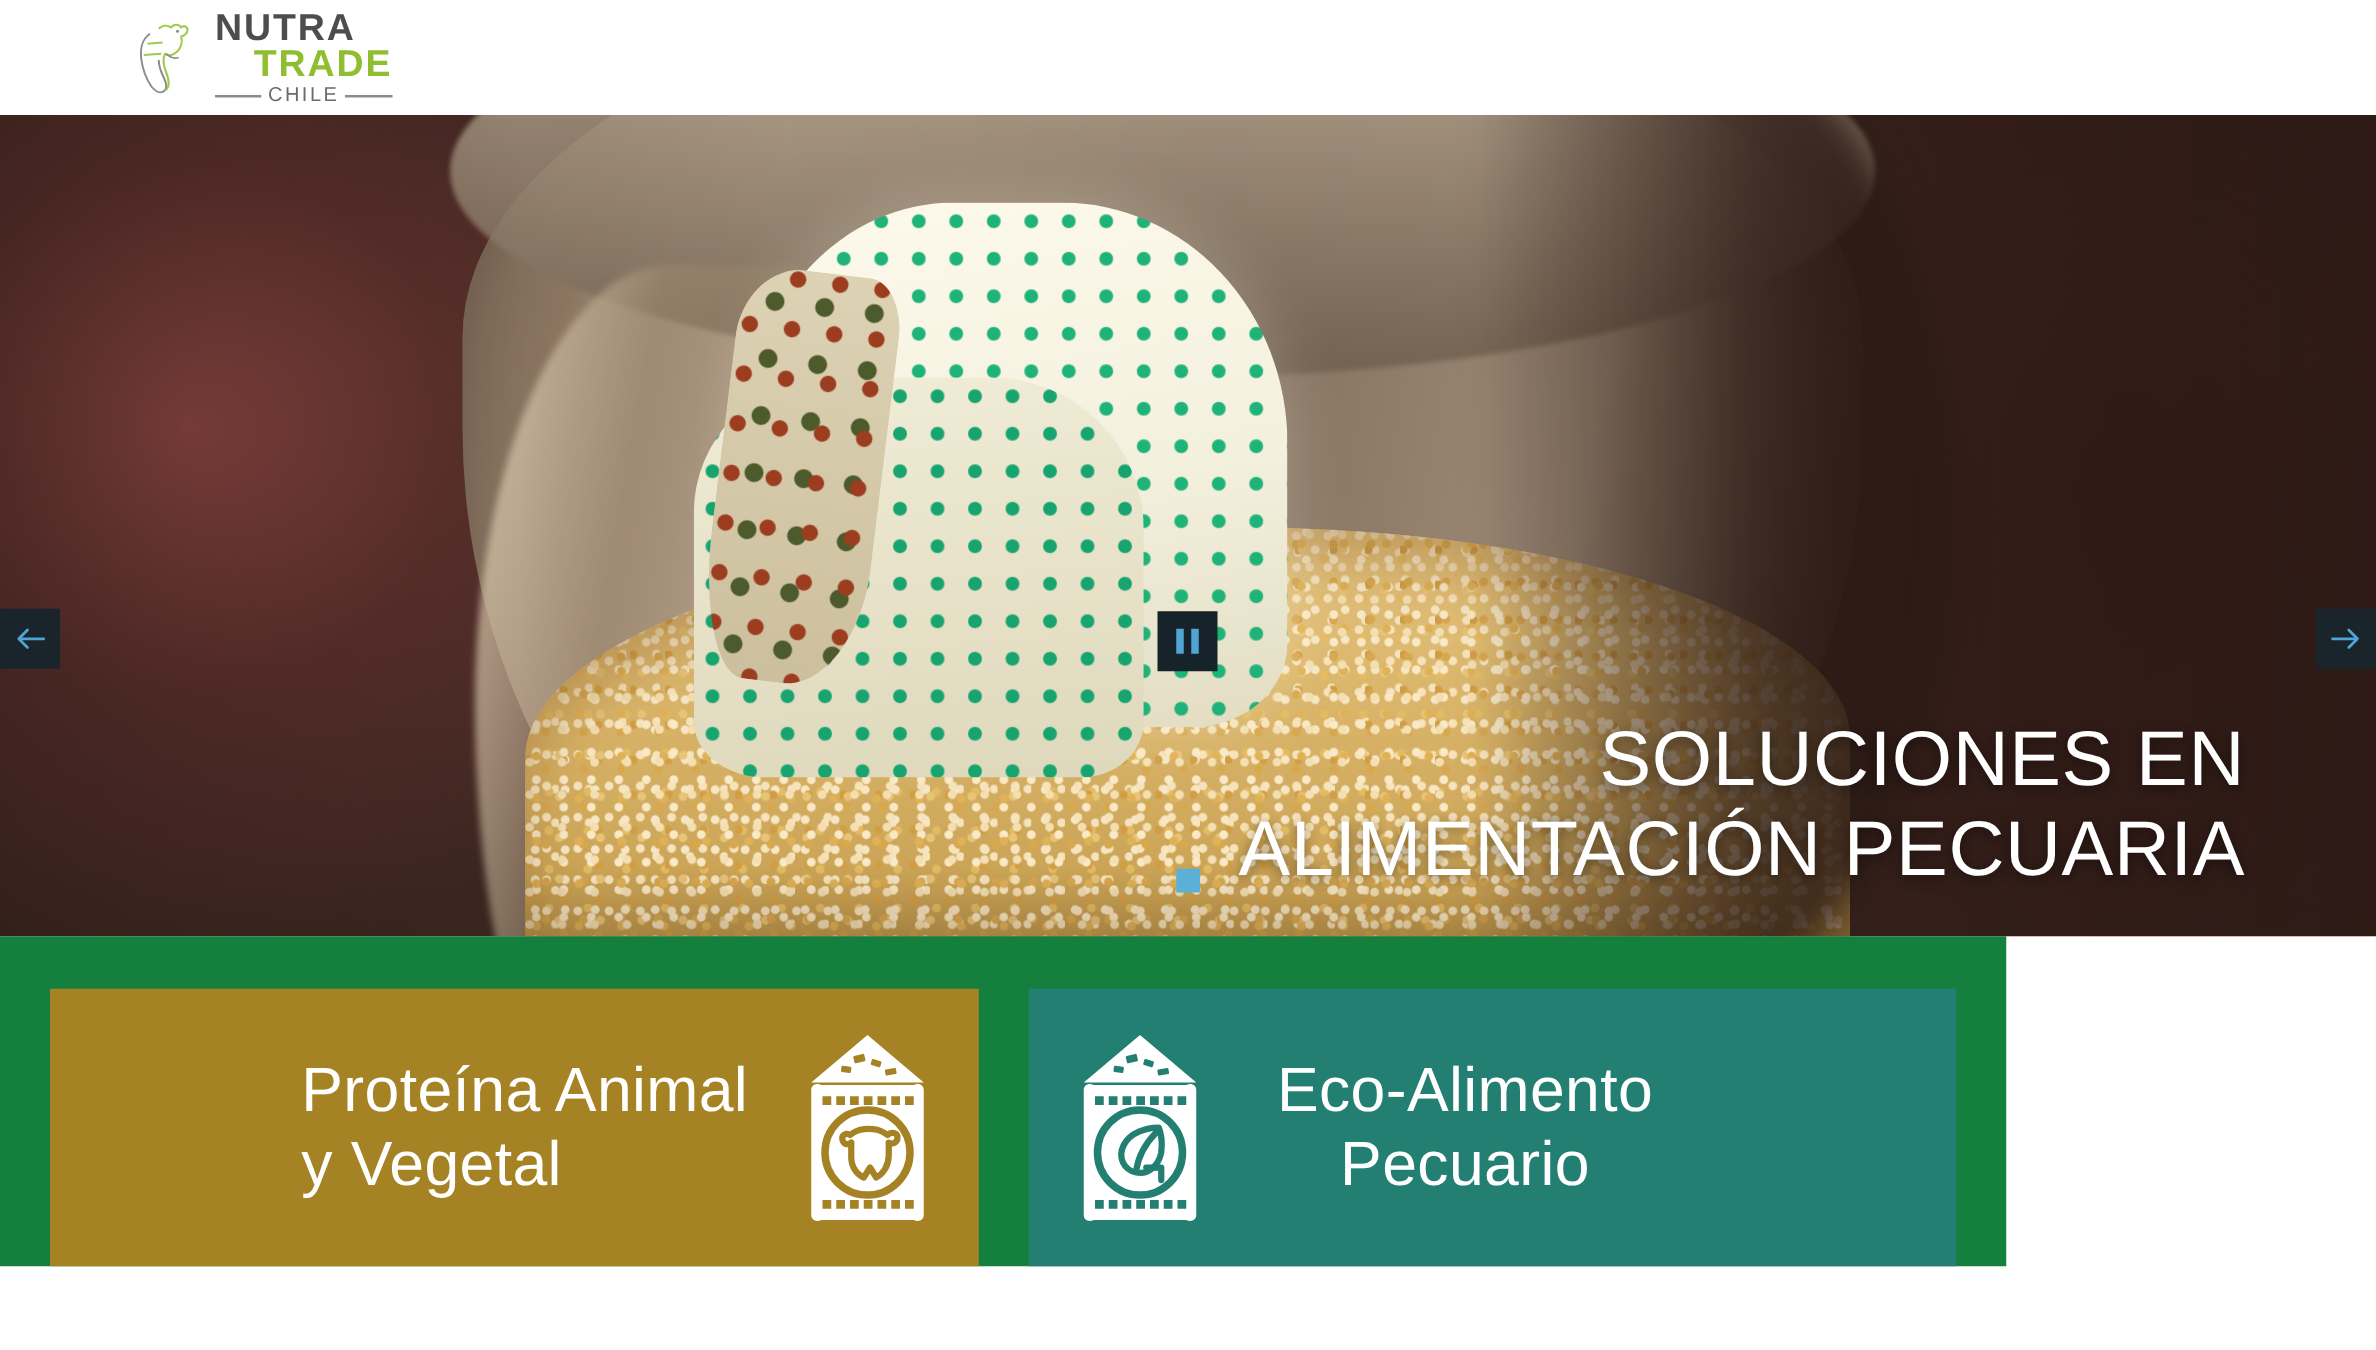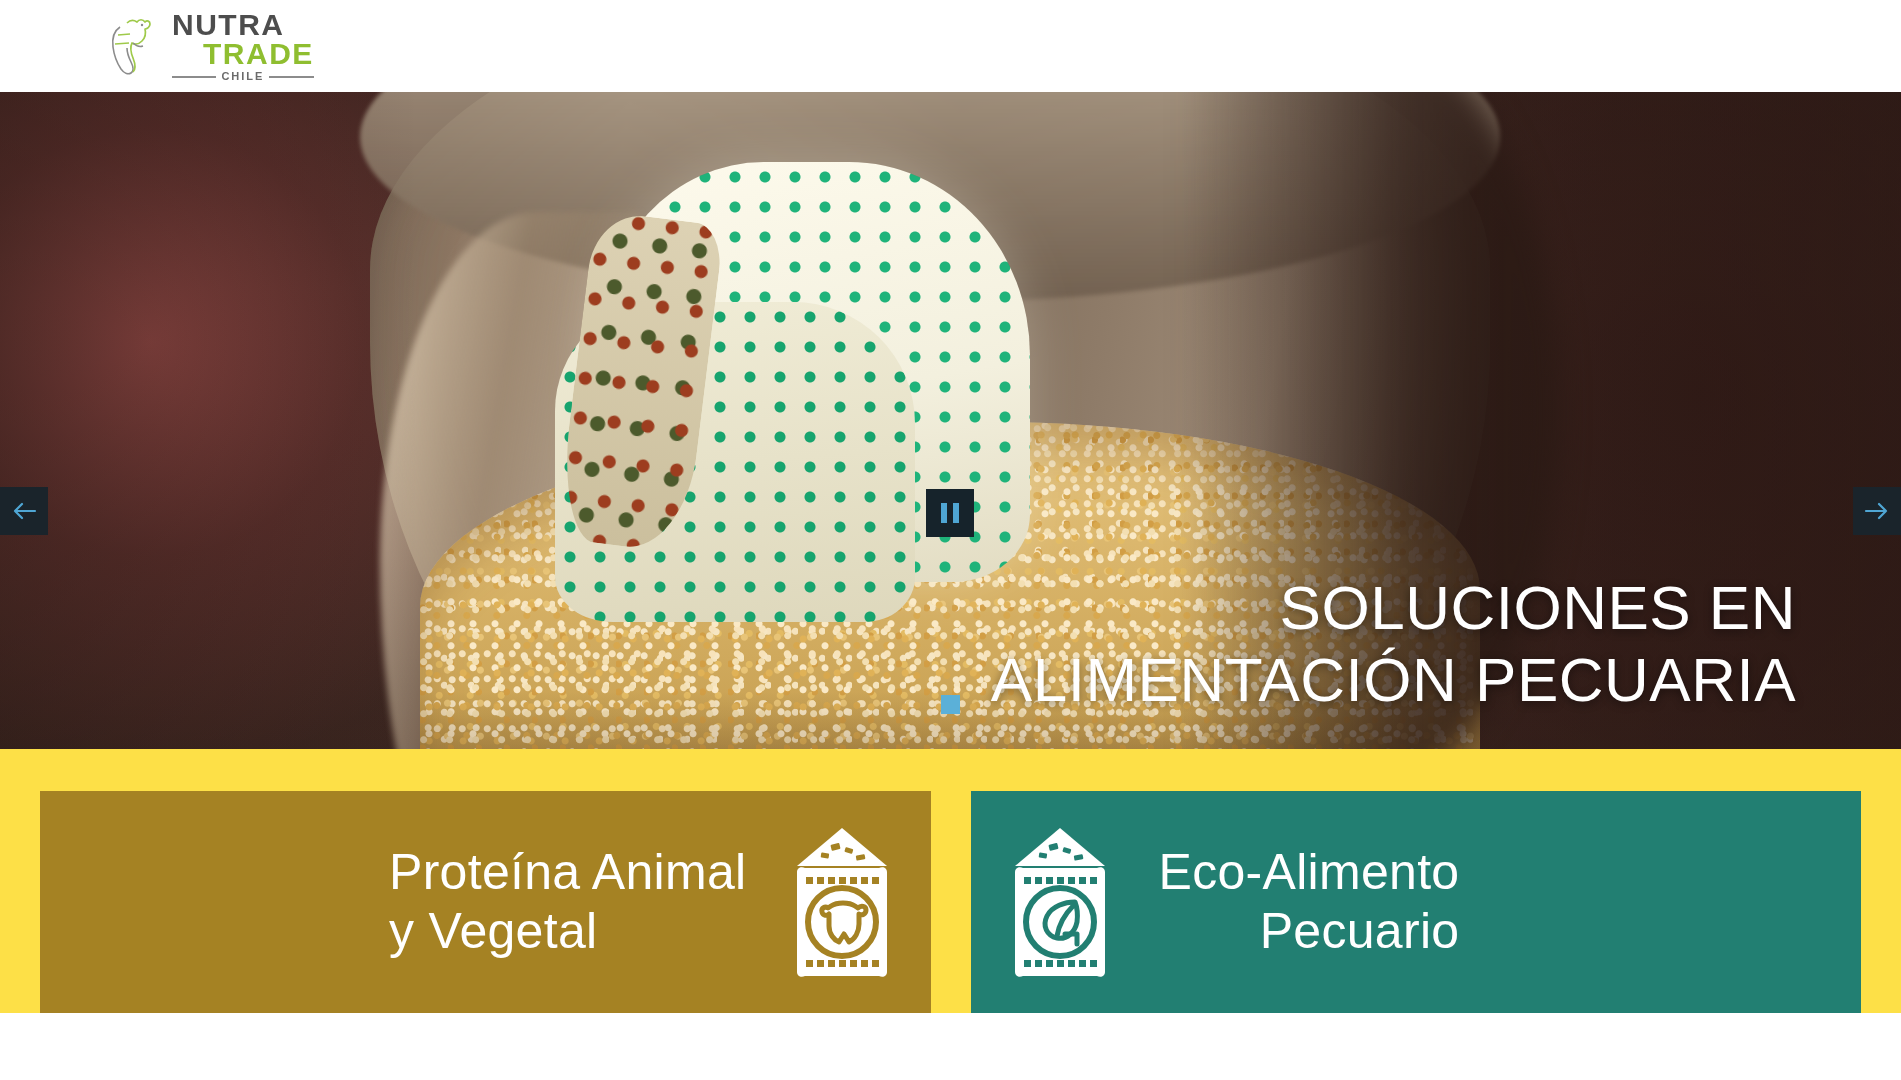--- a/index.html
+++ b/index.html
@@ -33,21 +33,21 @@
   .logo-line2{
     font-size:30px; font-weight:bold; letter-spacing:1.5px;
     color:#8fbe30; display:block; margin-top:-1px;margin-left:31px;
   }
   .logo-chile{
     display:flex; align-items:center; gap:5px;
     margin-top:2px;
   }
   .logo-chile .rule{ height:2px; background:#8c8c8c; flex:1; min-width:22px; }
   .logo-chile .txt{
-    font-size:11px; font-weight:bold; letter-spacing:2px; color:#6b6b6b;
+    font-size:16px; font-weight:normal; letter-spacing:2px; color:#6b6b6b;
   }
 
   .main-nav{
     margin-left:auto; margin-right:52px;
     display:flex; align-items:center; gap:0px;
   }
   .nav-item{
     font-size:19px; font-weight:bold; color:#1b1b1b;
     padding:0 13px; cursor:pointer; white-space:nowrap;
     letter-spacing:0.1px;
@@ -208,25 +208,25 @@
     position:absolute; left:0; right:0; bottom:35px;
     display:flex; justify-content:center; gap:10px;
   }
   .slider-dot{
     width:19px; height:19px; background:#5bb0d8; cursor:pointer;
   }
 
   
   .cards{
     position:relative;
-    width:1901px;
+    width:1605px;
     padding:42px 40px 0 40px;
     display:flex;
     gap:40px;
-    background:#fde047;
+    background:#15803d;
   }
   .card{
     flex:1 1 0;
     height:222px;
     display:flex;
     align-items:center;
     position:relative;
     cursor:pointer;
     overflow:hidden;
   }
@@ -235,21 +235,21 @@
 
   .card-title{
     color:#ffffff;
     font-size:50px;
     font-weight:300;
     line-height:1.18;
     letter-spacing:0.3px;
     white-space:pre-line;
   }
   .card.gold .card-title{ text-align:left; margin-right:40px; }
-  .card.teal .card-title{ text-align:right; margin-left:44px; }
+  .card.teal .card-title{ text-align:center; margin-left:55px; }
 
   .sack-icon{ width:110px; height:160px; flex:none; }
 
   
   .page-bottom{
     width:1901px; height:60px; background:#ffffff;
   }
 </style>
 </head>
 <body>

